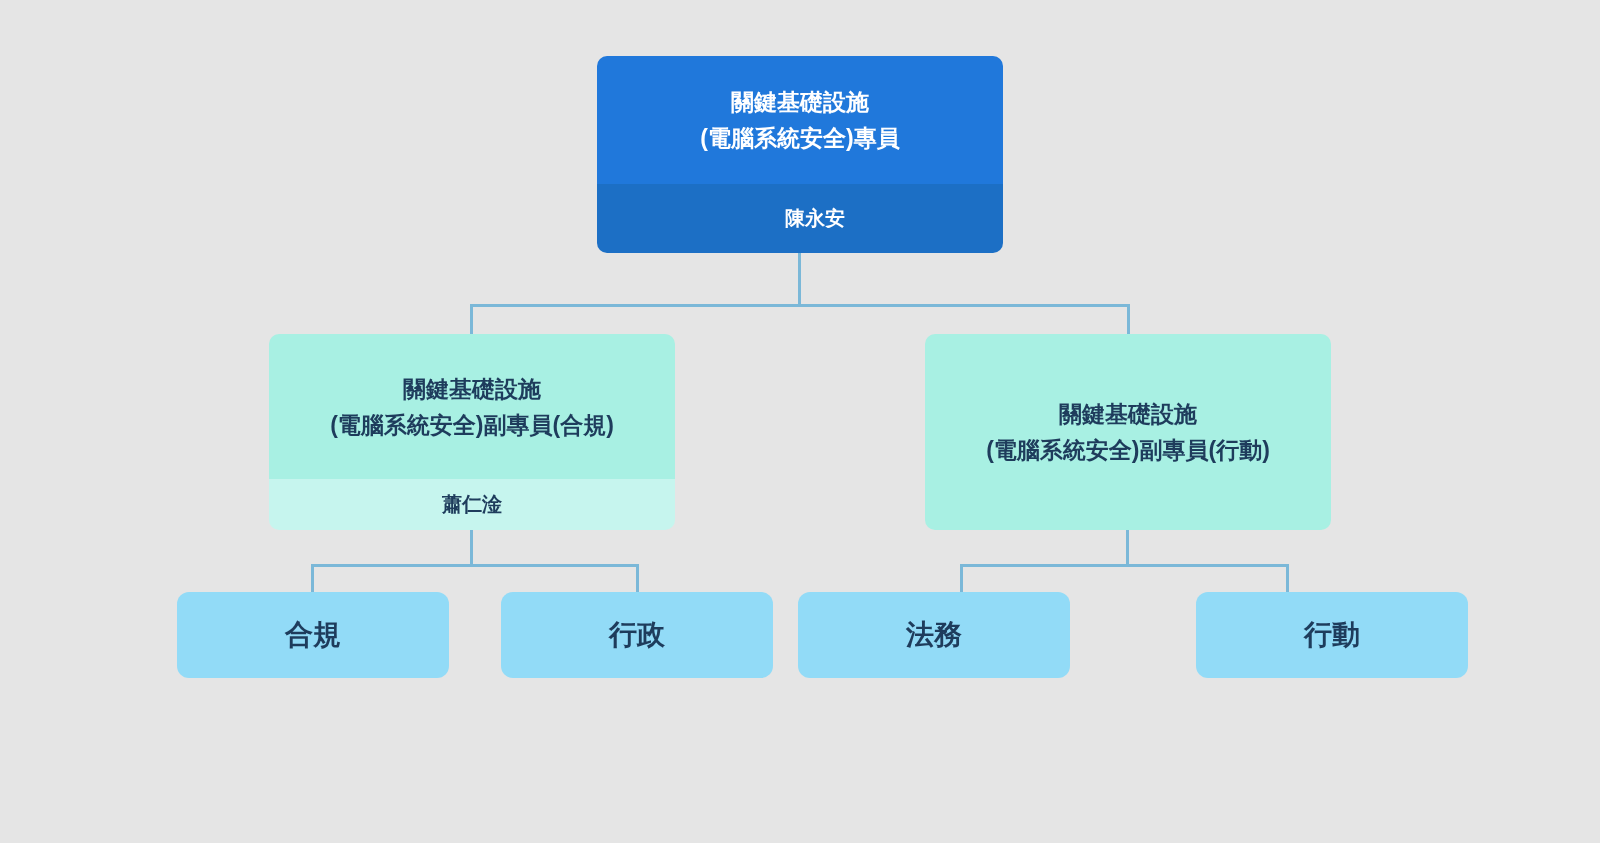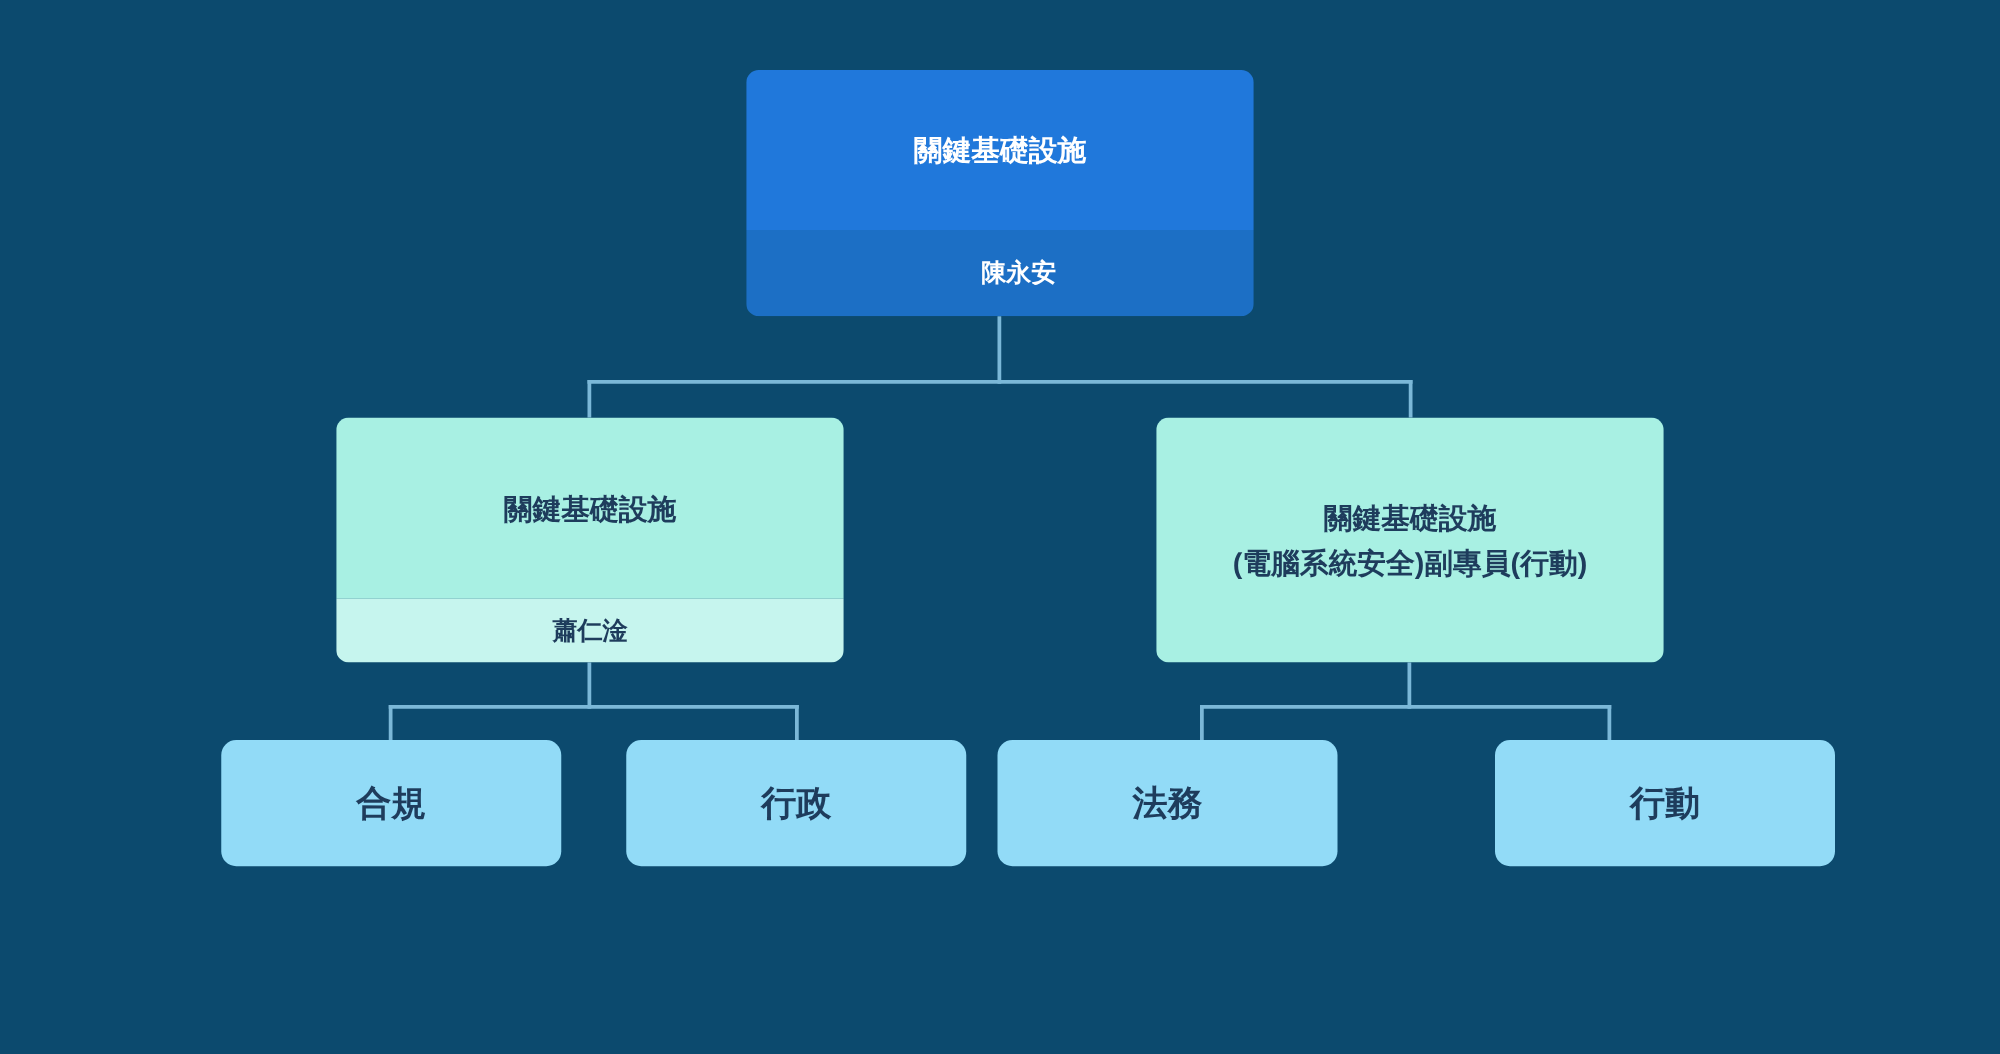--- a/index.html
+++ b/index.html
@@ -1,21 +1,21 @@
 <!DOCTYPE html>
 <html style="--root_title_bg: #2078DB; --root_name_bg: #1C6FC5; --root_text: #FFFFFF; --manager_title_bg: #A8F0E3; --manager_name_bg: #C6F5EE; --dept_bg: #92DBF7; --dark_text: #1E3C5C; --connector: #7BB8D8; --background: #FFFFFF;"><head>
 <meta charset="utf-8">
 <style>
   html, body { margin: 0; padding: 0; background: #ffffff; }
   body { font-family: "Liberation Sans", sans-serif; }
   .canvas {
     position: relative;
     width: 1600px;
     height: 843px;
-    background: #0c4a6e;
+    background: #e5e5e5;
     overflow: hidden;
   }
 
   
   .conn {
     position: absolute;
     background: var(--connector, #7BB8D8);
   }
   .conn.v { width: 3px; }
   .conn.h { height: 3px; }
@@ -60,21 +60,21 @@
   .node.mgr { top: 334px; width: 406px; height: 196px; }
   .node.mgr-left  { left: 269px; }
   .node.mgr-right { left: 925px; }
   .node.mgr .node-title { background: var(--manager_title_bg, #A8F0E3); color: var(--dark_text, #1E3C5C); }
   .node.mgr .node-name  { background: var(--manager_name_bg, #C6F5EE); color: var(--dark_text, #1E3C5C); height: 51px; }
 
   
   .node.dept {
     top: 592px;
     width: 272px;
-    height: 101px;
+    height: 86px;
     border-radius: 12px;
     background: var(--dept_bg, #92DBF7);
     color: var(--dark_text, #1E3C5C);
     align-items: center;
     justify-content: center;
     flex-direction: row;
     font-weight: 700;
     font-size: 28px;
   }
   .node.dept-1 { left: 177px; }
@@ -116,27 +116,29 @@
   <div class="conn v c-l2l-stub-b"></div>
 
   <div class="conn v c-l2r-drop"></div>
   <div class="conn h c-l2r-h"></div>
   <div class="conn v c-l2r-stub-a"></div>
   <div class="conn v c-l2r-stub-b"></div>
 
   <div class="node root">
     <div class="node-title">
       <span>關鍵基礎設施</span>
+      <span>(電腦系統安全)專員</span>
     </div>
     <div class="node-name">陳永安</div>
   </div>
 
   <div class="node mgr mgr-left">
     <div class="node-title">
       <span>關鍵基礎設施</span>
+      <span>(電腦系統安全)副專員(合規)</span>
     </div>
     <div class="node-name">蕭仁淦</div>
   </div>
 
   <div class="node mgr mgr-right">
     <div class="node-title">
       <span>關鍵基礎設施</span>
       <span>(電腦系統安全)副專員(行動)</span>
     </div>
   </div>

